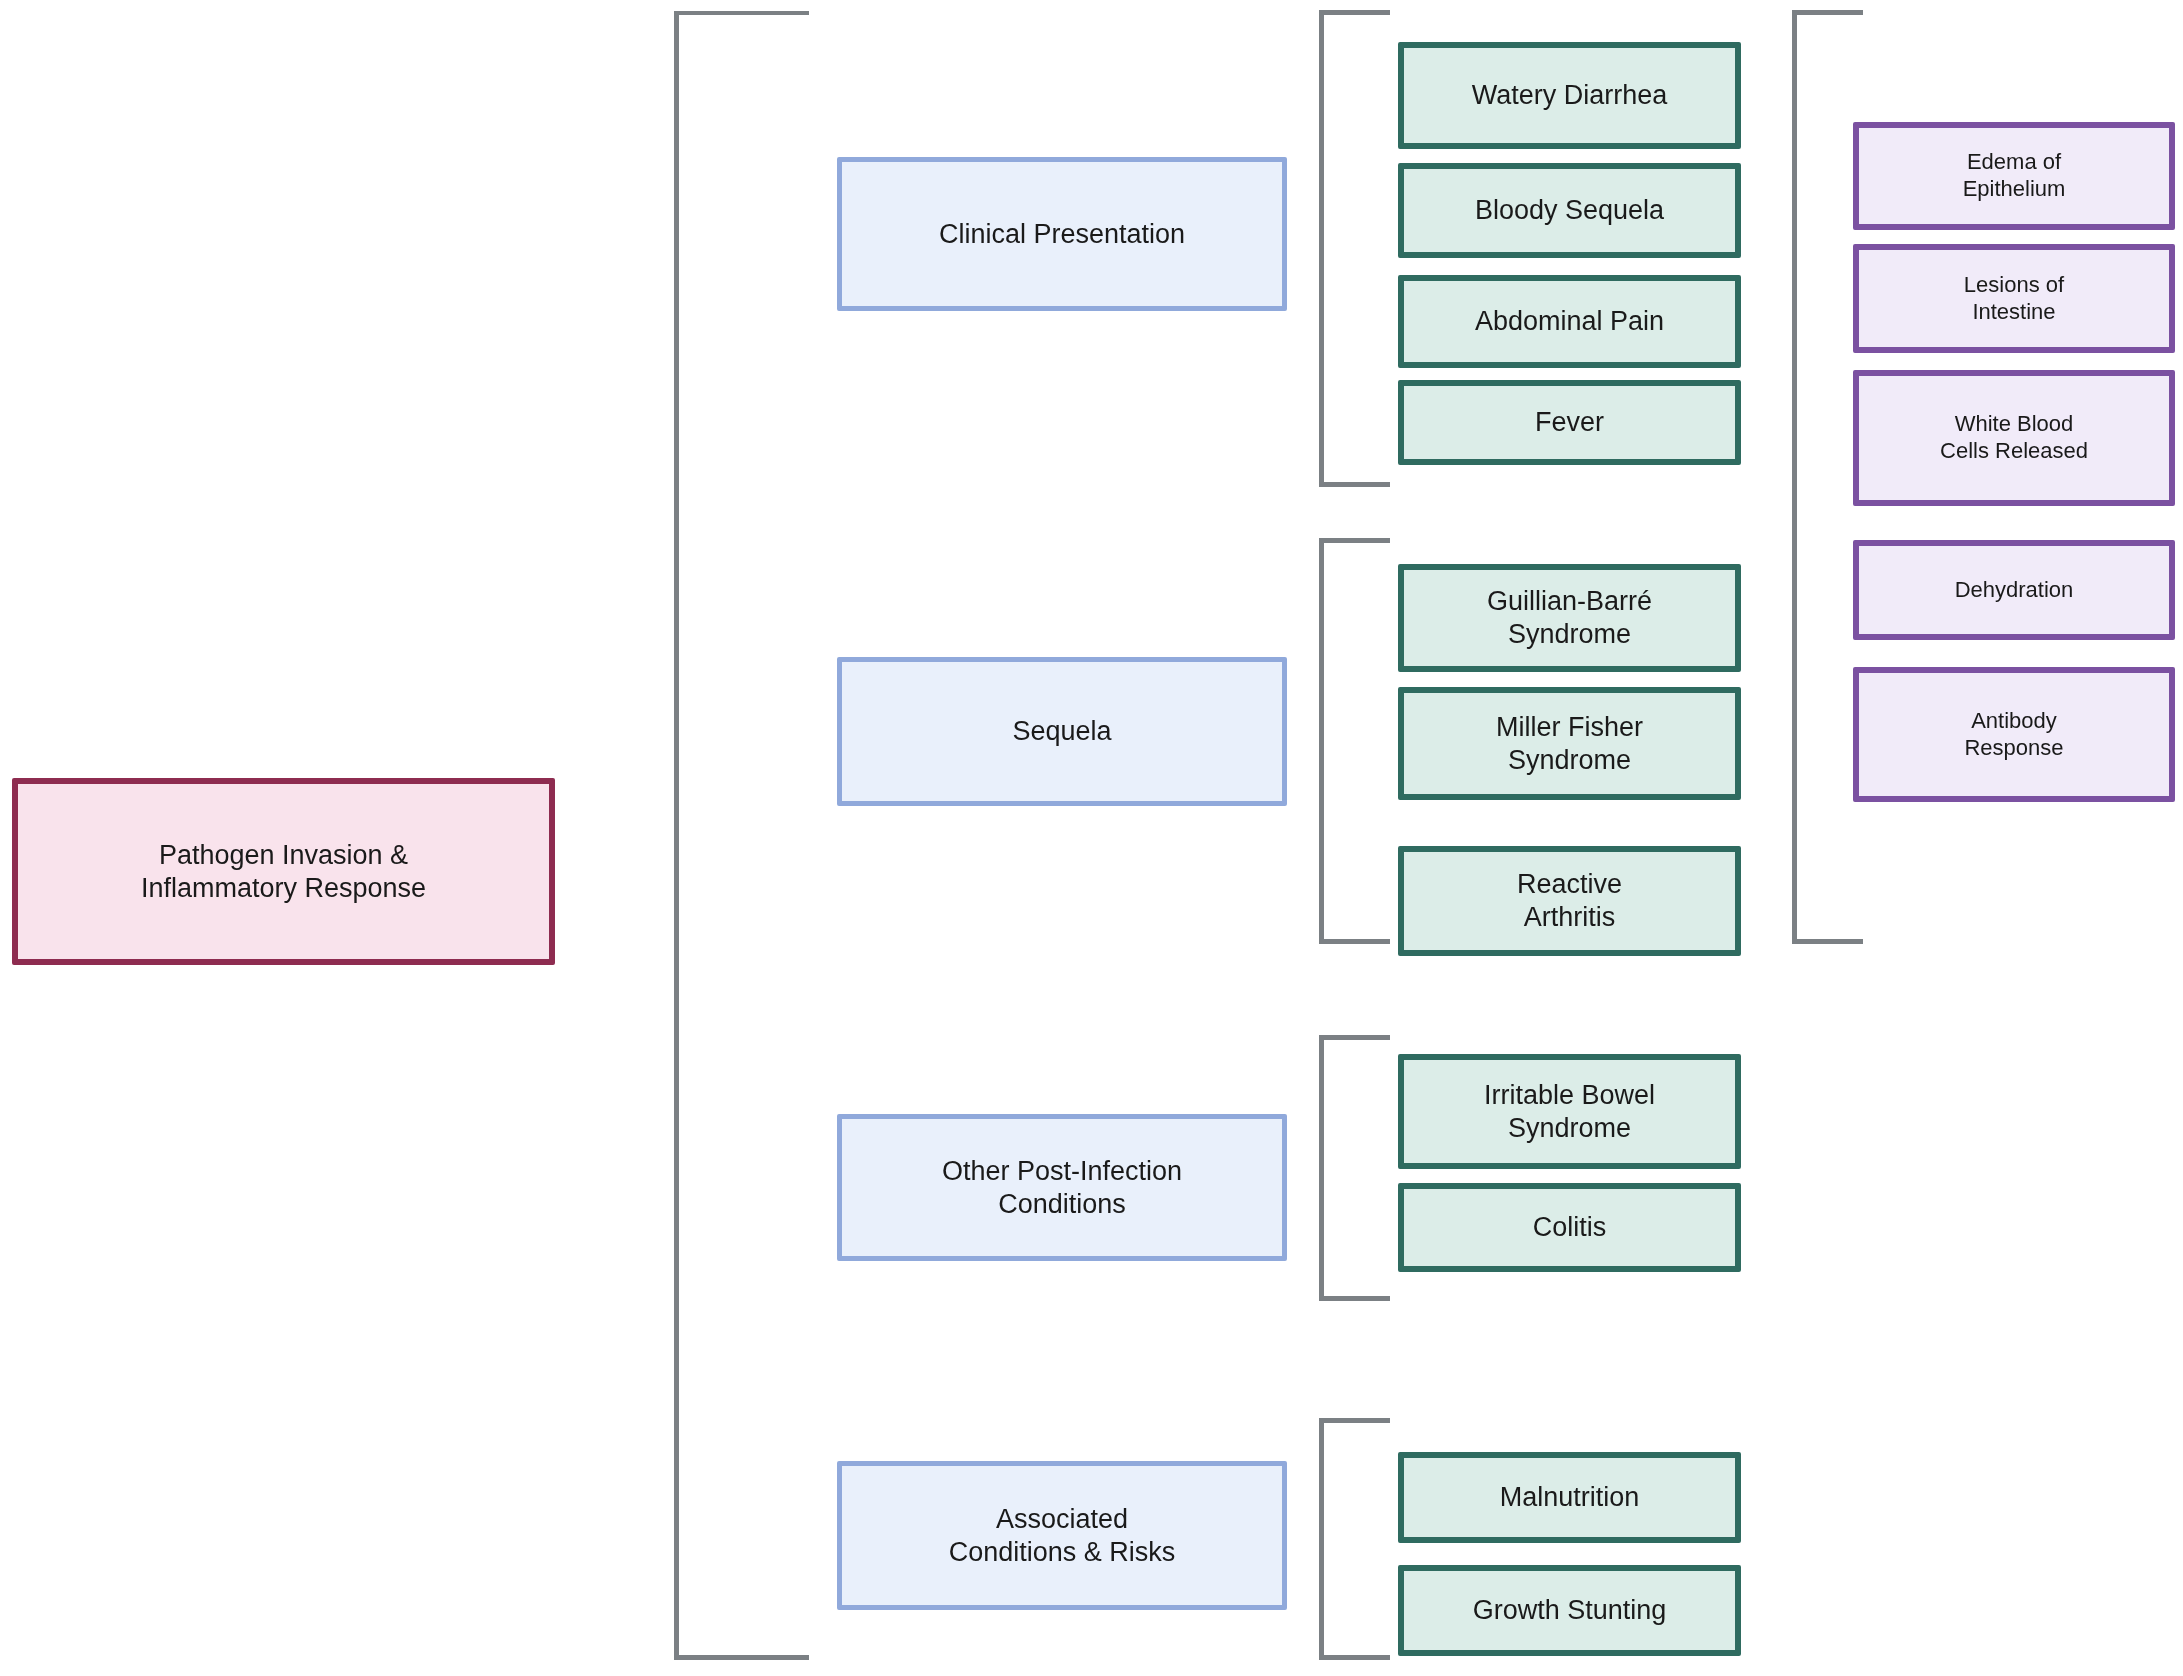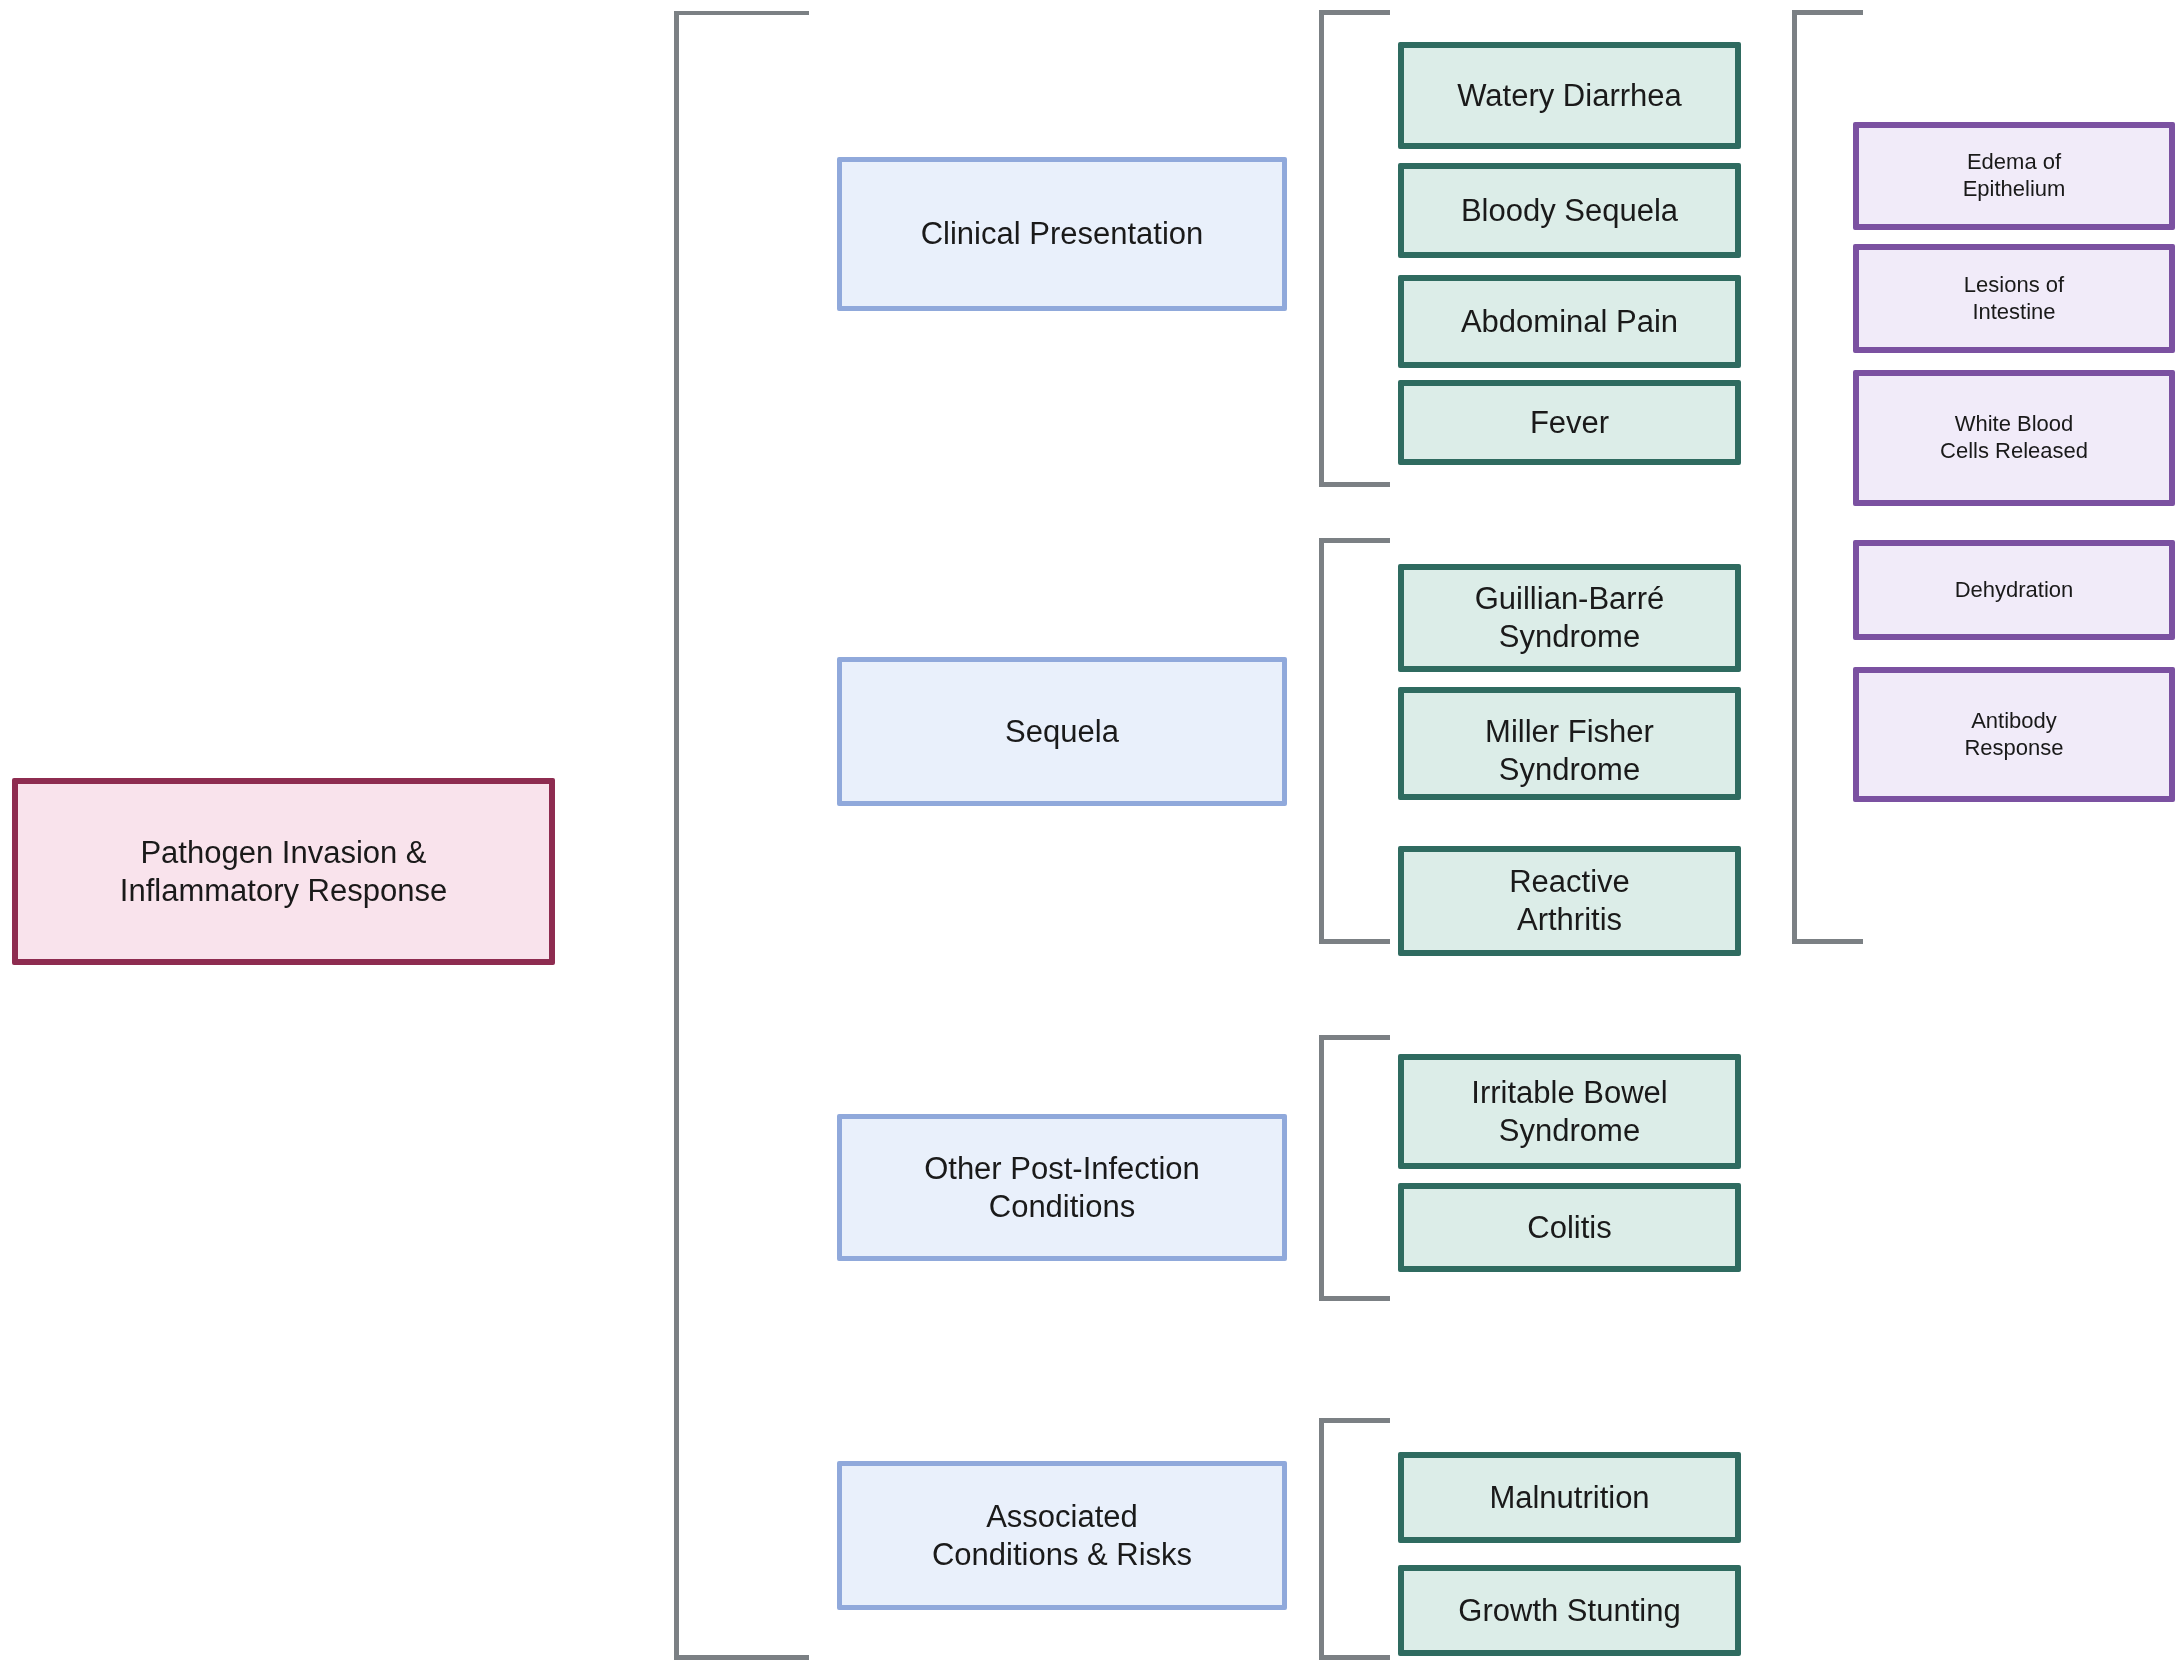--- a/index.html
+++ b/index.html
@@ -10,21 +10,21 @@
     background:#ffffff;
     overflow:hidden;
   }
   .node{
     position:absolute;
     box-sizing:border-box;
     display:flex;align-items:center;justify-content:center;
     text-align:center;
     white-space:pre-line;
     color:var(--text,#1a1a1a);
-    font-size:31px;
+    font-size:27px;
     line-height:1.22;
     font-weight:500;
     border-radius:2px;
     padding:5.3px 13.3px;
   }
   .node.root{
     background:var(--root-fill,#f9e3ec);
     border:6.7px solid var(--root-border,#8e2c50);
   }
   .node.category{
@@ -102,21 +102,21 @@
     <span>Abdominal Pain</span>
   </div>
   <div class="node item" style="left:1398px;top:380px;width:343px;height:85px;">
     <span>Fever</span>
   </div>
 
   <div class="node item" style="left:1398px;top:564px;width:343px;height:108px;">
     <span>Guillian-Barré
 Syndrome</span>
   </div>
-  <div class="node item" style="left:1398px;top:687px;width:343px;height:113px;align-items:flex-end;">
+  <div class="node item" style="left:1398px;top:687px;width:343px;height:113px;">
     <span>Miller Fisher
 Syndrome</span>
   </div>
   <div class="node item" style="left:1398px;top:814px;width:343px;height:110px;margin-top:32px;">
     <span>Reactive
 Arthritis</span>
   </div>
 
   <div class="node item" style="left:1398px;top:1054px;width:343px;height:115px;">
     <span>Irritable Bowel

